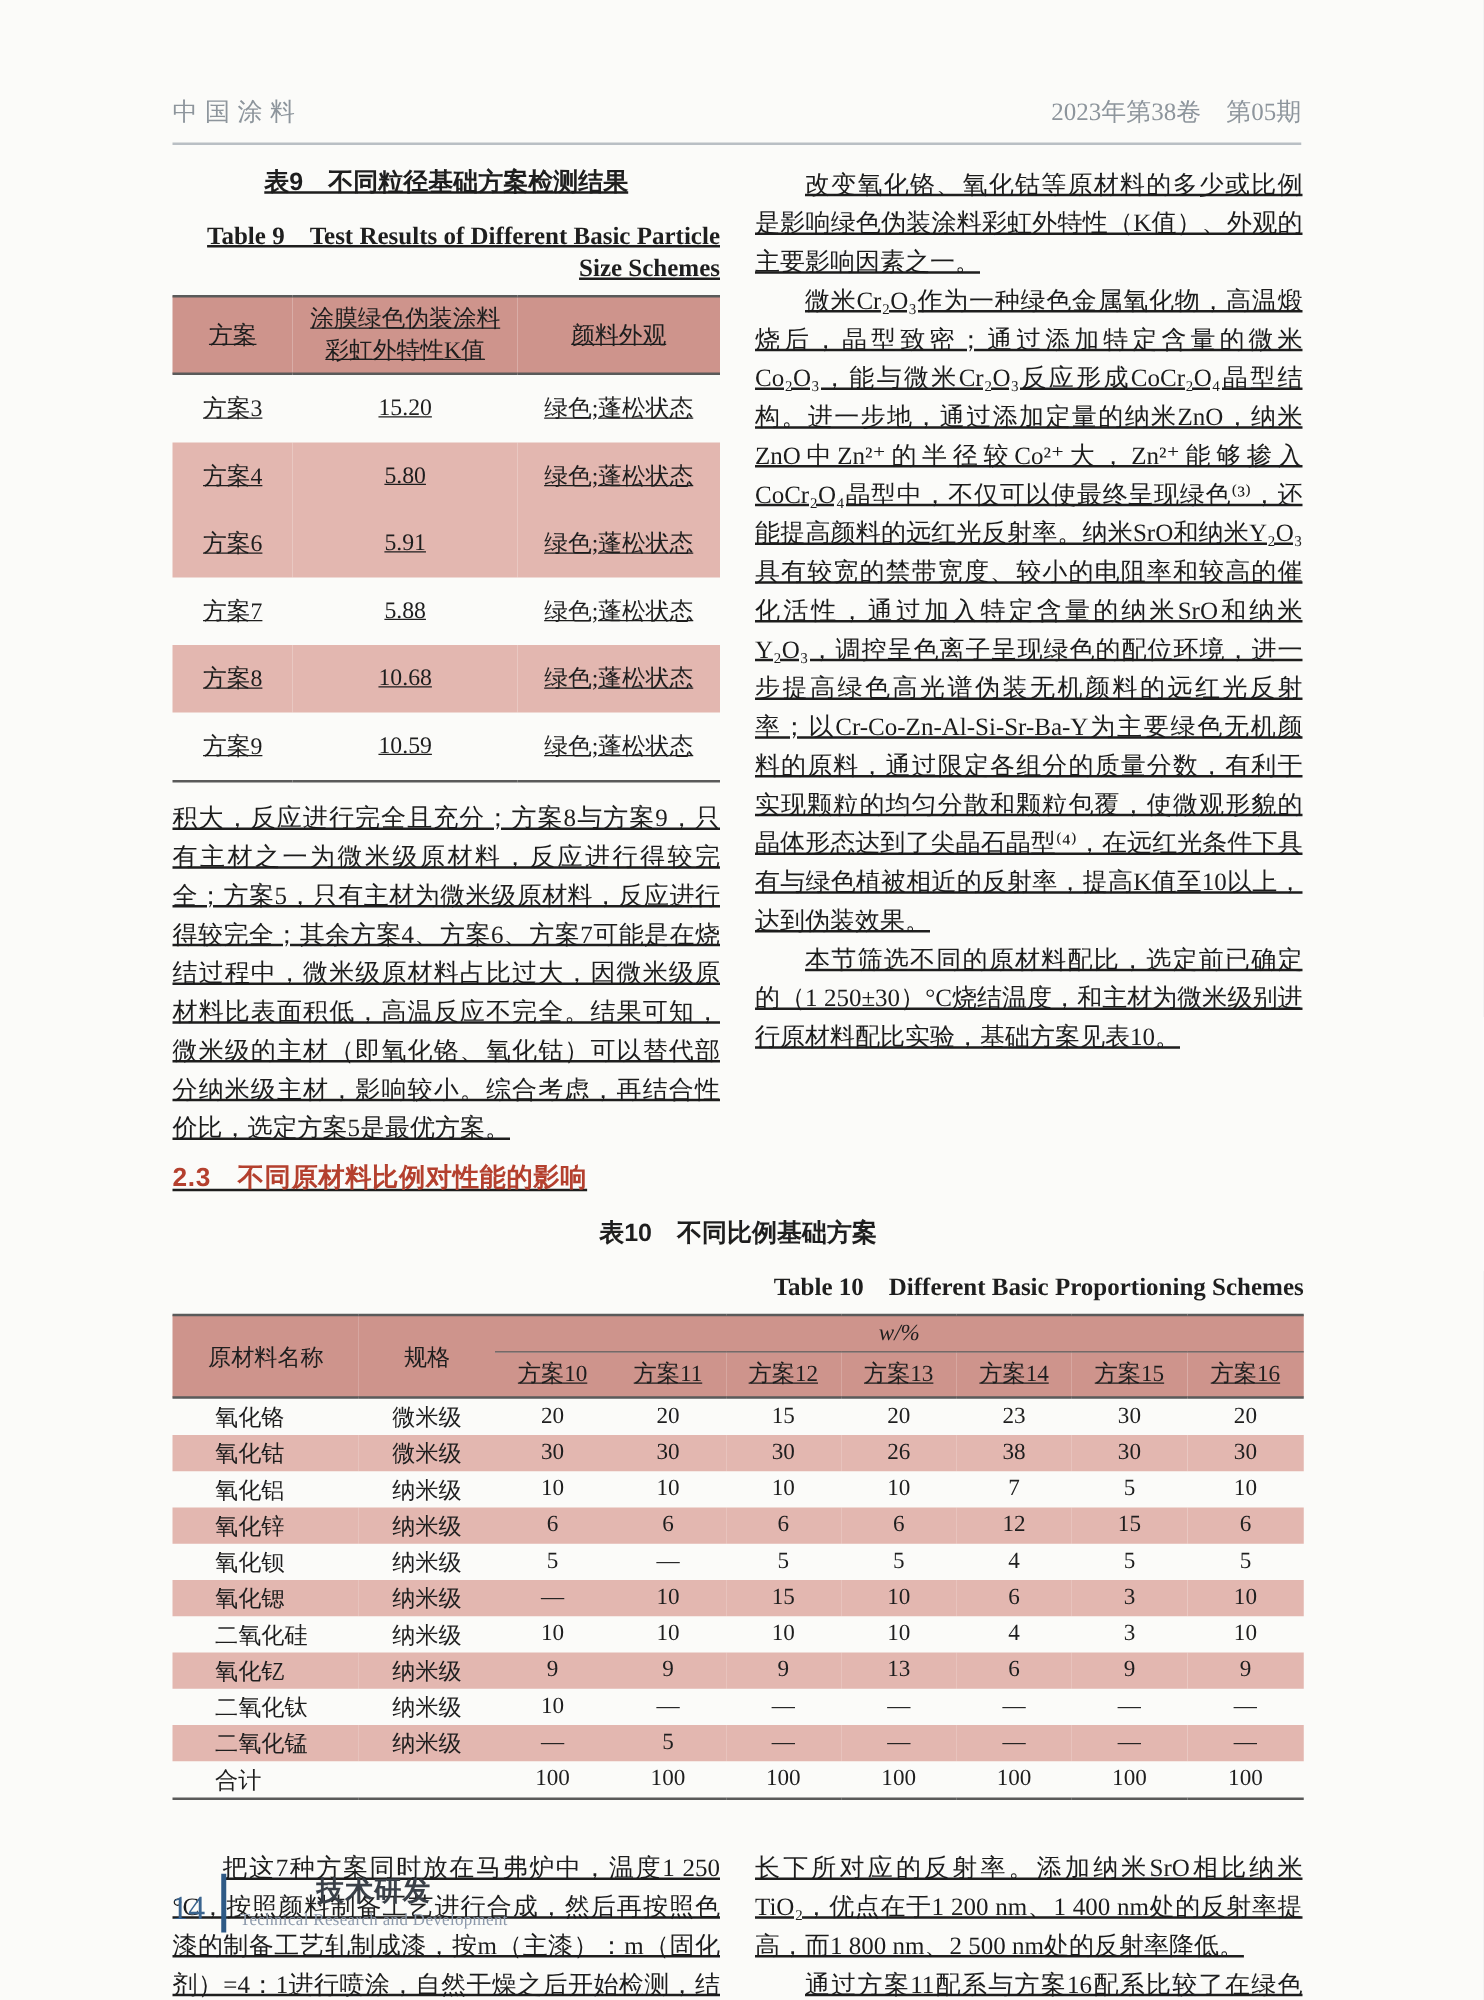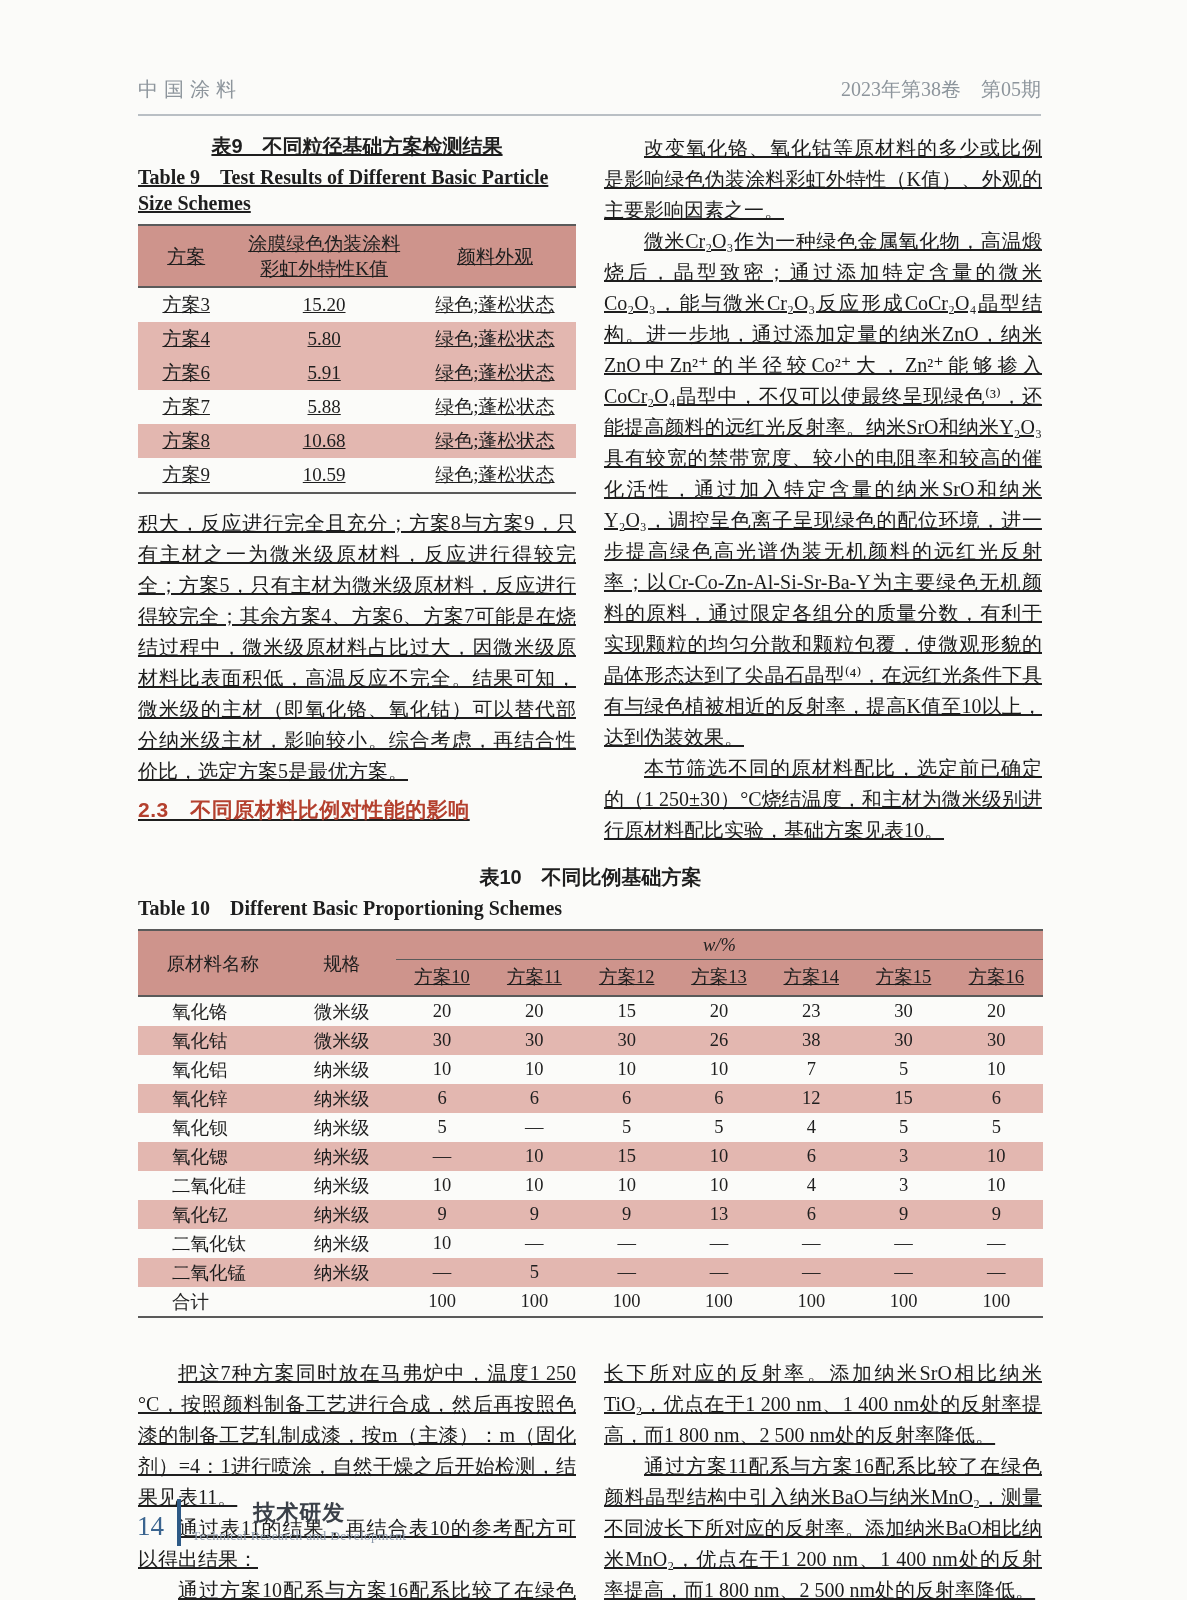--- a/index.html
+++ b/index.html
@@ -30,34 +30,34 @@
   .section-heading {
     margin-top:9px; color:#b4402e; font-weight:bold; font-size:21px;
     font-family:"Liberation Sans","DejaVu Sans",sans-serif; letter-spacing:.5px;
   }
   
   .tbl-caption-zh {
     text-align:center; font-weight:bold; font-size:20px; line-height:27px;
     font-family:"Liberation Sans","DejaVu Sans",sans-serif;
   }
   .tbl-caption-en {
-    text-align:left; font-weight:bold; font-size:20px; line-height:26px;
-    margin-top:4px; margin-bottom:8px;
+    text-align:right; font-weight:bold; font-size:20px; line-height:26px;
+    margin-top:16px; margin-bottom:8px;
   }
   
   table { border-collapse:collapse; width:100%; table-layout:fixed; }
   .t9, .t10 { border-top:2px solid #5a5a5a; border-bottom:2px solid #5a5a5a; }
   .t9 { font-size:19px; }
   .t10 { font-size:18.5px; }
   th { font-weight:normal; }
   .t9 thead th {
     background:#ce948c; padding:5px 2px; line-height:25px;
     border-bottom:2px solid #5a5a5a; text-align:center;
   }
-  .t9 td { text-align:center; padding:4px 2px; height:30px; }
+  .t9 td { text-align:center; padding:14px 2px; height:30px; }
   .t10 thead th { background:#ce948c; text-align:center; }
   .t10 .wp { font-style:italic; border-bottom:1.5px solid #5a5a5a; padding:4px 0 3px; }
   .t10 .scheme-th { padding:4px 0 6px;text-decoration:underline; }
   .t10 thead { border-bottom:2px solid #5a5a5a; }
   .t10 td { text-align:center; padding:2px 2px; height:27px; }
   .t10 td.c-first { text-align:left; padding-left:34px; }
   tr.stripe td { background:#e3b7b0; }
   .blk { display:block; }
   .table10-block { margin-top:18px; }
   .cols.bottom { margin-top:40px; }

